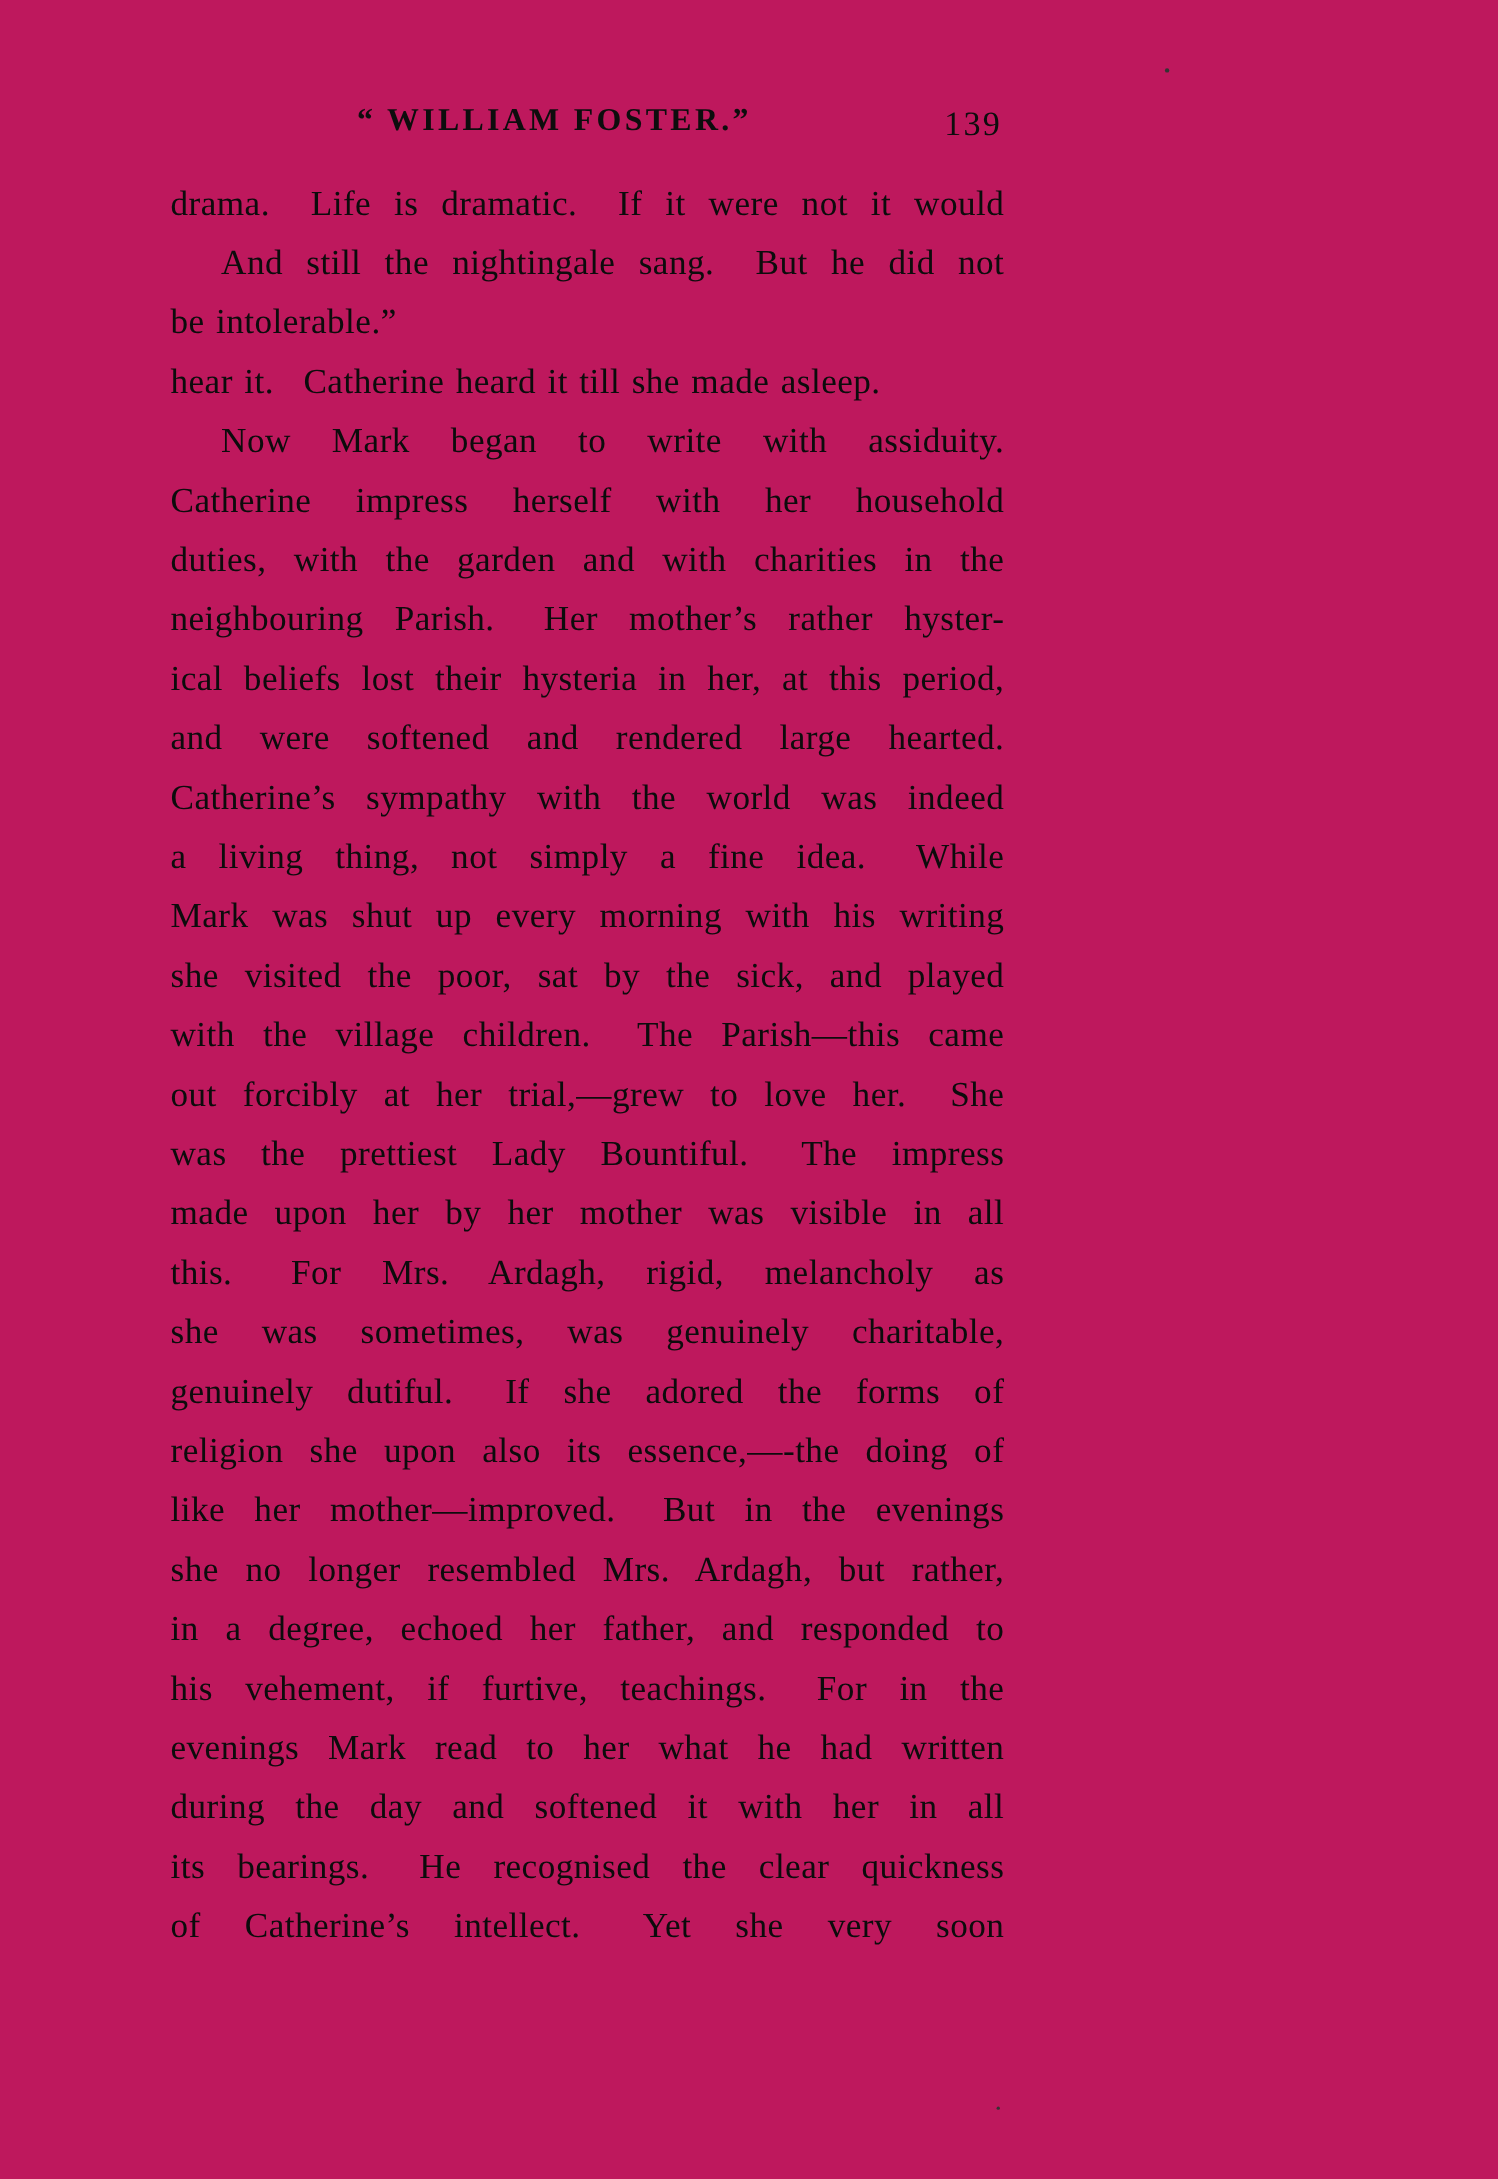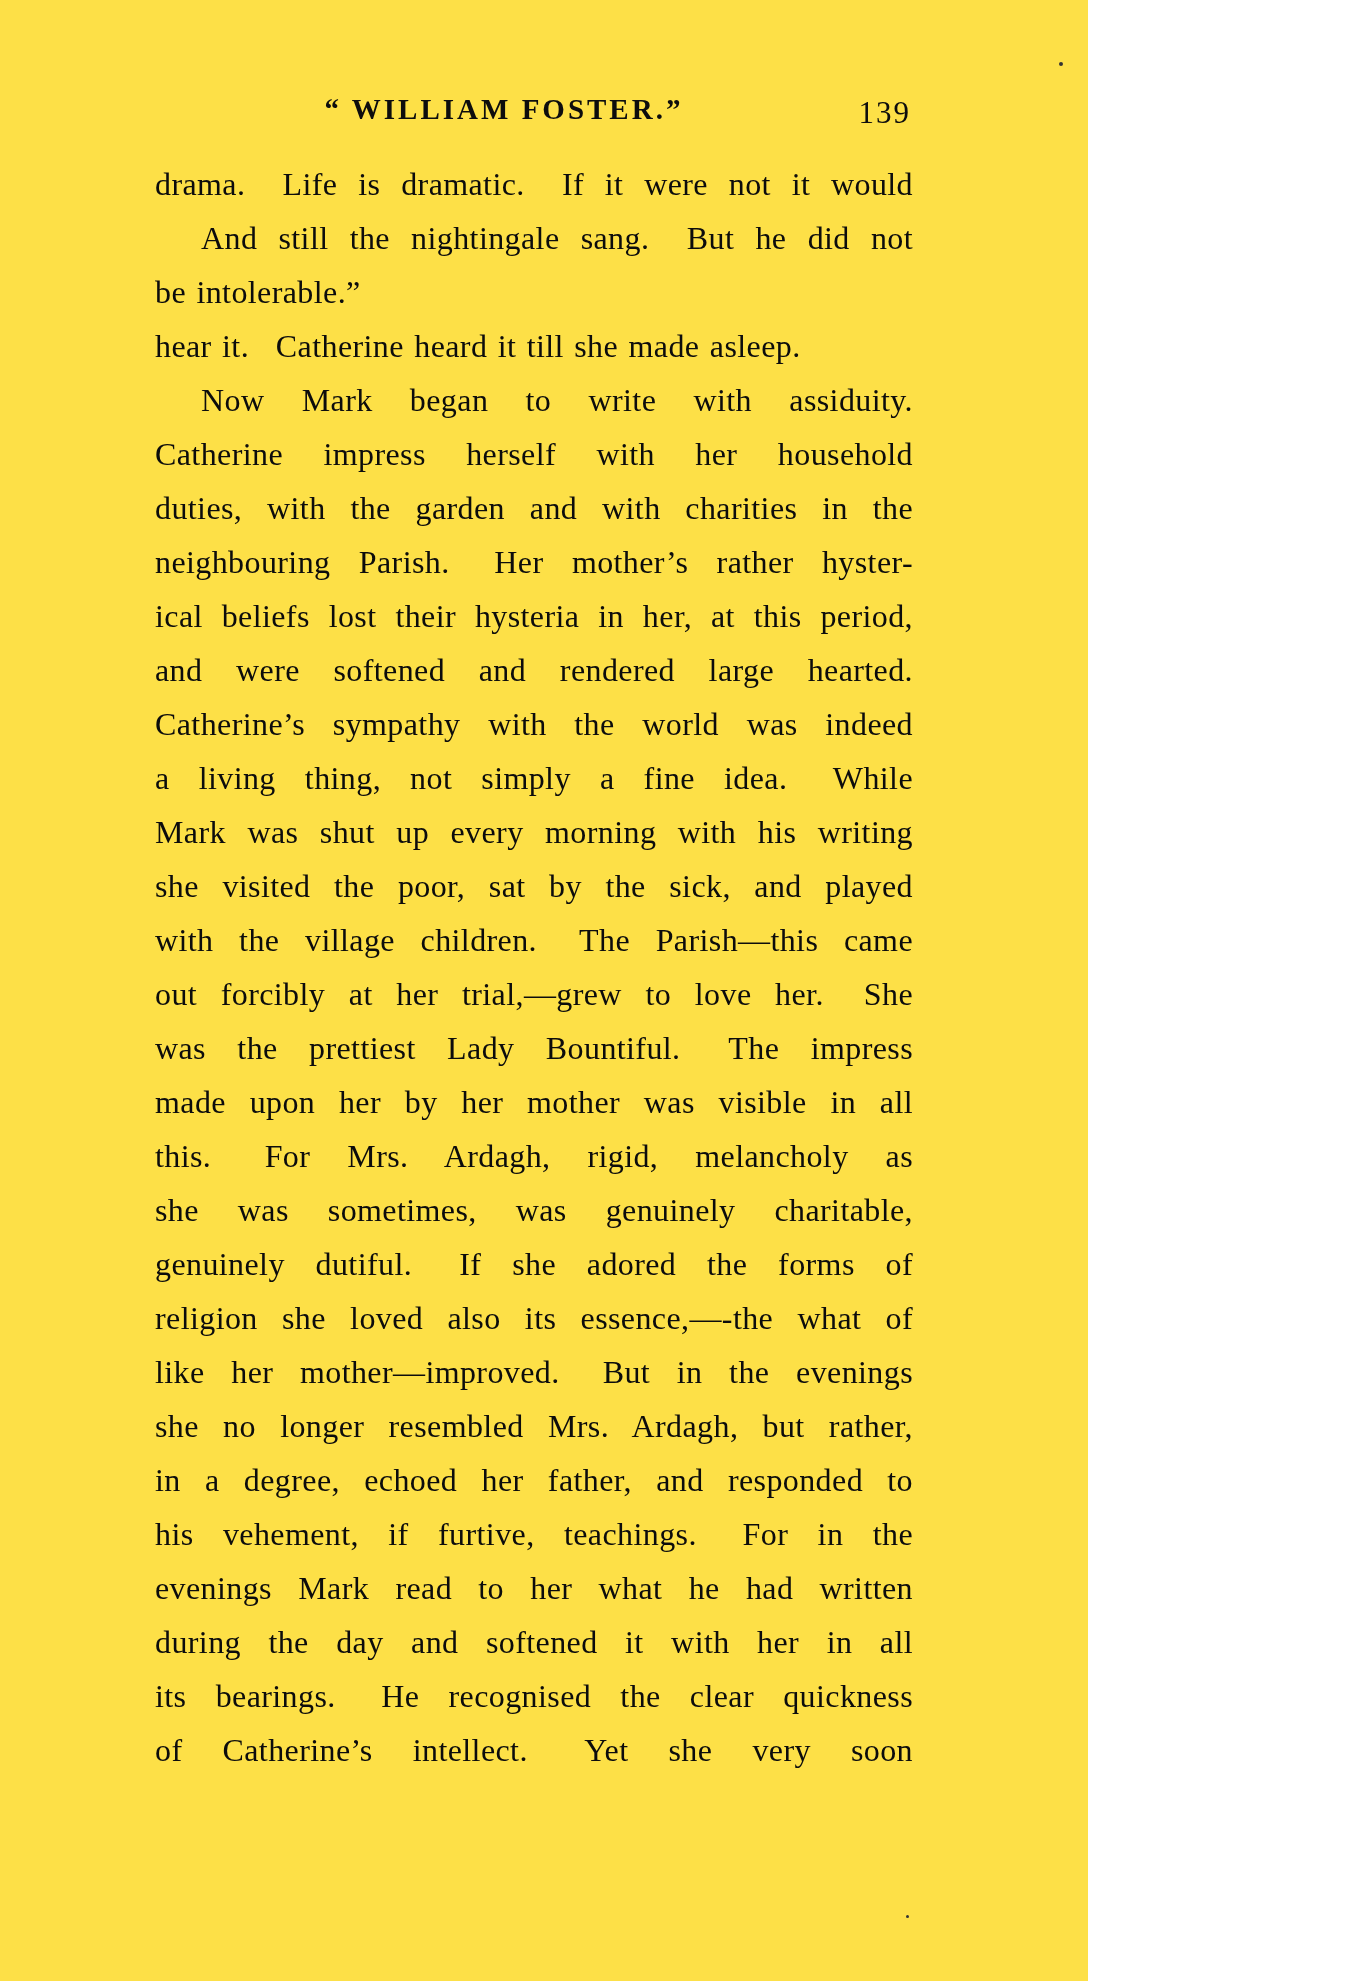--- a/index.html
+++ b/index.html
@@ -2,23 +2,23 @@
 <html><head>
 <meta charset="utf-8">
 <style>
   html, body {
     margin: 0;
     padding: 0;
     background: #ffffff;
   }
   .page {
     position: relative;
-    width: 1088px;
+    width: 1362px;
     height: 1981px;
-    background: #fde047;
+    background: #be185d;
     color: #111;
     font-family: "Liberation Serif", "DejaVu Serif", serif;
     overflow: hidden;
   }
   .text-block {
     position: absolute;
     left: 155px;
     top: 0;
     width: 758px;
   }
@@ -107,21 +107,21 @@
         <div class="line just">a living thing, not simply a fine idea.  While</div>
         <div class="line just">Mark was shut up every morning with his writing</div>
         <div class="line just">she visited the poor, sat by the sick, and played</div>
         <div class="line just">with the village children.  The Parish—this came</div>
         <div class="line just">out forcibly at her trial,—grew to love her.  She</div>
         <div class="line just">was the prettiest Lady Bountiful.  The impress</div>
         <div class="line just">made upon her by her mother was visible in all</div>
         <div class="line just">this.  For Mrs. Ardagh, rigid, melancholy as</div>
         <div class="line just">she was sometimes, was genuinely charitable,</div>
         <div class="line just">genuinely dutiful.  If she adored the forms of</div>
-        <div class="line just">religion she loved also its essence,—-the what of</div>
+        <div class="line just">religion she upon also its essence,—-the doing of</div>
         <div class="line just">like her mother—improved.  But in the evenings</div>
         <div class="line just">she no longer resembled Mrs. Ardagh, but rather,</div>
         <div class="line just">in a degree, echoed her father, and responded to</div>
         <div class="line just">his vehement, if furtive, teachings.  For in the</div>
         <div class="line just">evenings Mark read to her what he had written</div>
         <div class="line just">during the day and softened it with her in all</div>
         <div class="line just">its bearings.  He recognised the clear quickness</div>
         <div class="line just">of Catherine’s intellect.  Yet she very soon</div>
       </div>
   </div>

